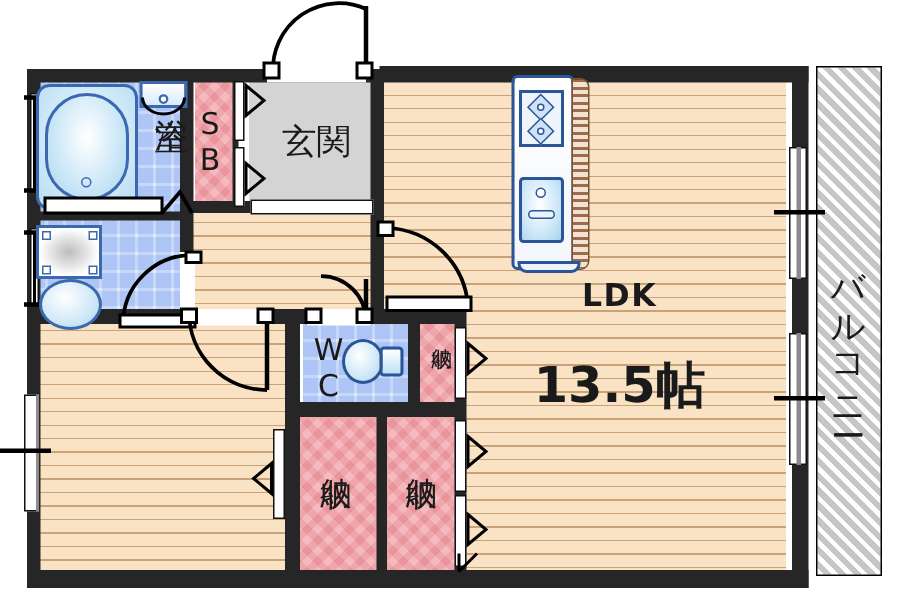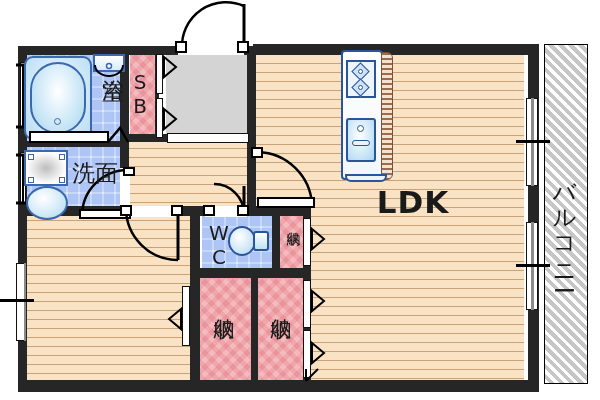--- a/index.html
+++ b/index.html
@@ -290,26 +290,27 @@
 
   <div class="abs" style="left:305px;top:368px;width:16px;height:14px;">
     <svg width="16" height="14" class="door">
         <path d="M1,13 L13,1" stroke="#000" stroke-width="2"></path>
         <line x1="1" y1="1" x2="1" y2="13" stroke="#000" stroke-width="2"></line>
       </svg>
   </div>
 
   <div class="lbl" style="left:82px;top:62px;width:44px;font-size:22px;line-height:1.15;writing-mode:vertical-rl;text-orientation:upright;">浴室</div>
 
-  <div class="lbl" style="left:62px;top:162px;width:66px;font-size:23px;">洗面</div>
 
   <div class="lbl" style="left:131px;top:70px;width:24px;font-size:20px;line-height:1.5;writing-mode:vertical-rl;text-orientation:upright;">SB</div>
 
-
-  <div class="lbl" style="left:357px;top:187px;width:112px;font-size:31px;font-weight:600;letter-spacing:1px;">LDK</div>
+  <div class="lbl" style="left:176px;top:84px;width:70px;font-size:23px;">玄関</div>
+
+  <div class="lbl" style="left:357px;top:187px;width:112px;font-size:21px;font-weight:600;letter-spacing:1px;">LDK</div>
+  <div class="lbl" style="left:337px;top:240px;width:152px;font-size:33px;font-weight:600;">13.5帖</div>
 
 
   <div class="lbl" style="left:204px;top:221px;width:26px;font-size:20px;line-height:1.15;writing-mode:vertical-rl;text-orientation:upright;">WC</div>
 
   <div class="lbl" style="left:281px;top:221px;width:24px;font-size:14px;line-height:1.6;writing-mode:vertical-rl;text-orientation:upright;">収納</div>
   <div class="lbl" style="left:213px;top:302px;width:26px;font-size:21px;line-height:1.5;writing-mode:vertical-rl;text-orientation:upright;">収納</div>
   <div class="lbl" style="left:270px;top:302px;width:26px;font-size:21px;line-height:1.5;writing-mode:vertical-rl;text-orientation:upright;">収納</div>
 
   <div class="lbl vlbl" style="left:553px;top:148px;height:150px;font-size:23px;letter-spacing:2px;">バルコニー</div>
 

